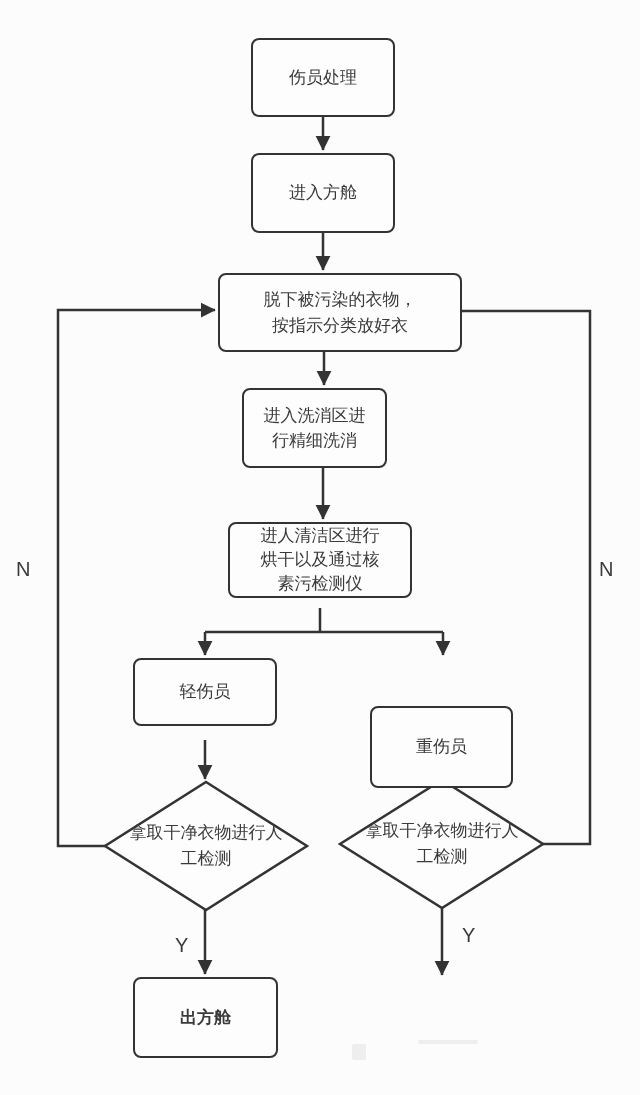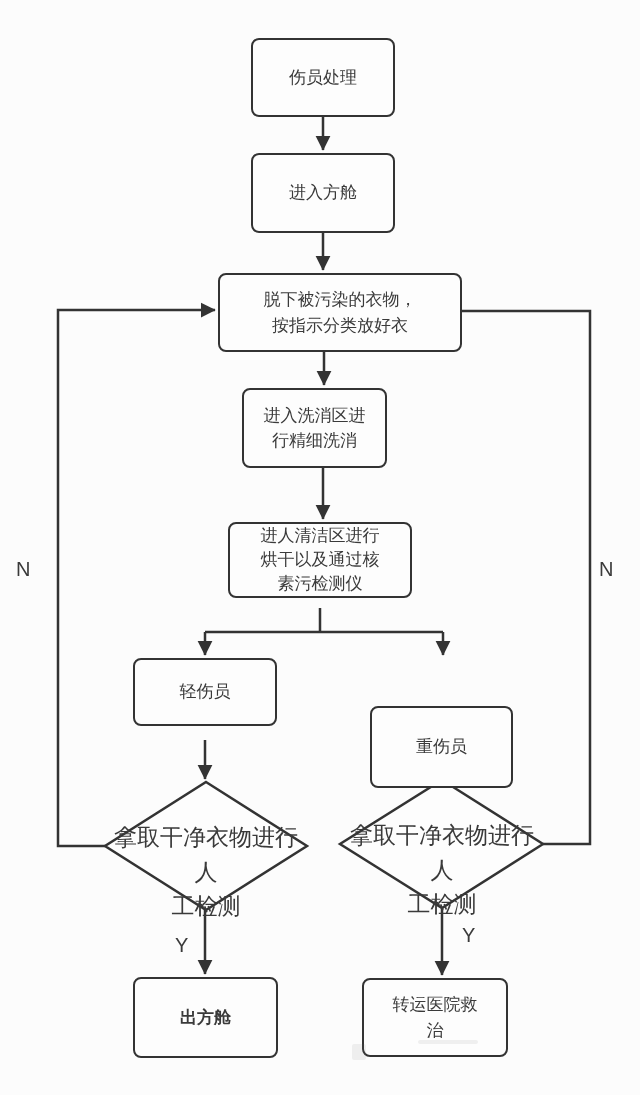--- a/index.html
+++ b/index.html
@@ -29,21 +29,21 @@
     text-align: center;
     white-space: pre-line;
     font-size: 17px;
     line-height: 1.5;
     color: #3a3a3a;
   }
   .diamond-label {
     position: absolute;
     text-align: center;
     white-space: pre-line;
-    font-size: 23px;
+    font-size: 17px;
     line-height: 1.5;
     color: #3a3a3a;
   }
   .edge-label {
     position: absolute;
     font-size: 20px;
     color: #3a3a3a;
   }
   .smudge {
     position: absolute;
@@ -99,22 +99,20 @@
   <div class="node" style="left:228px; top:522px; width:184px; height:76px; line-height:1.4;">进人清洁区进行
 烘干以及通过核
 素污检测仪</div>
 
   <div class="node" style="left:133px; top:658px; width:144px; height:68px;">轻伤员</div>
 
   <div class="node" style="left:370px; top:658px; width:143px; height:82px;margin-top:48px;">重伤员</div>
 
   <div class="node" style="left:133px; top:977px; width:145px; height:81px;font-weight:bold;">出方舱</div>
 
-  <div class="node" style="left:362px; top:978px; width:146px; height:79px;">转运医院救
-治</div>
 
   <div class="diamond-label" style="left:111px; top:820px; width:190px;">拿取干净衣物进行人
 工检测</div>
 
   <div class="diamond-label" style="left:347px; top:818px; width:190px;">拿取干净衣物进行人
 工检测</div>
 
   <div class="edge-label" style="left:16px; top:558px;">N</div>
 
   <div class="edge-label" style="left:599px; top:558px;">N</div>

